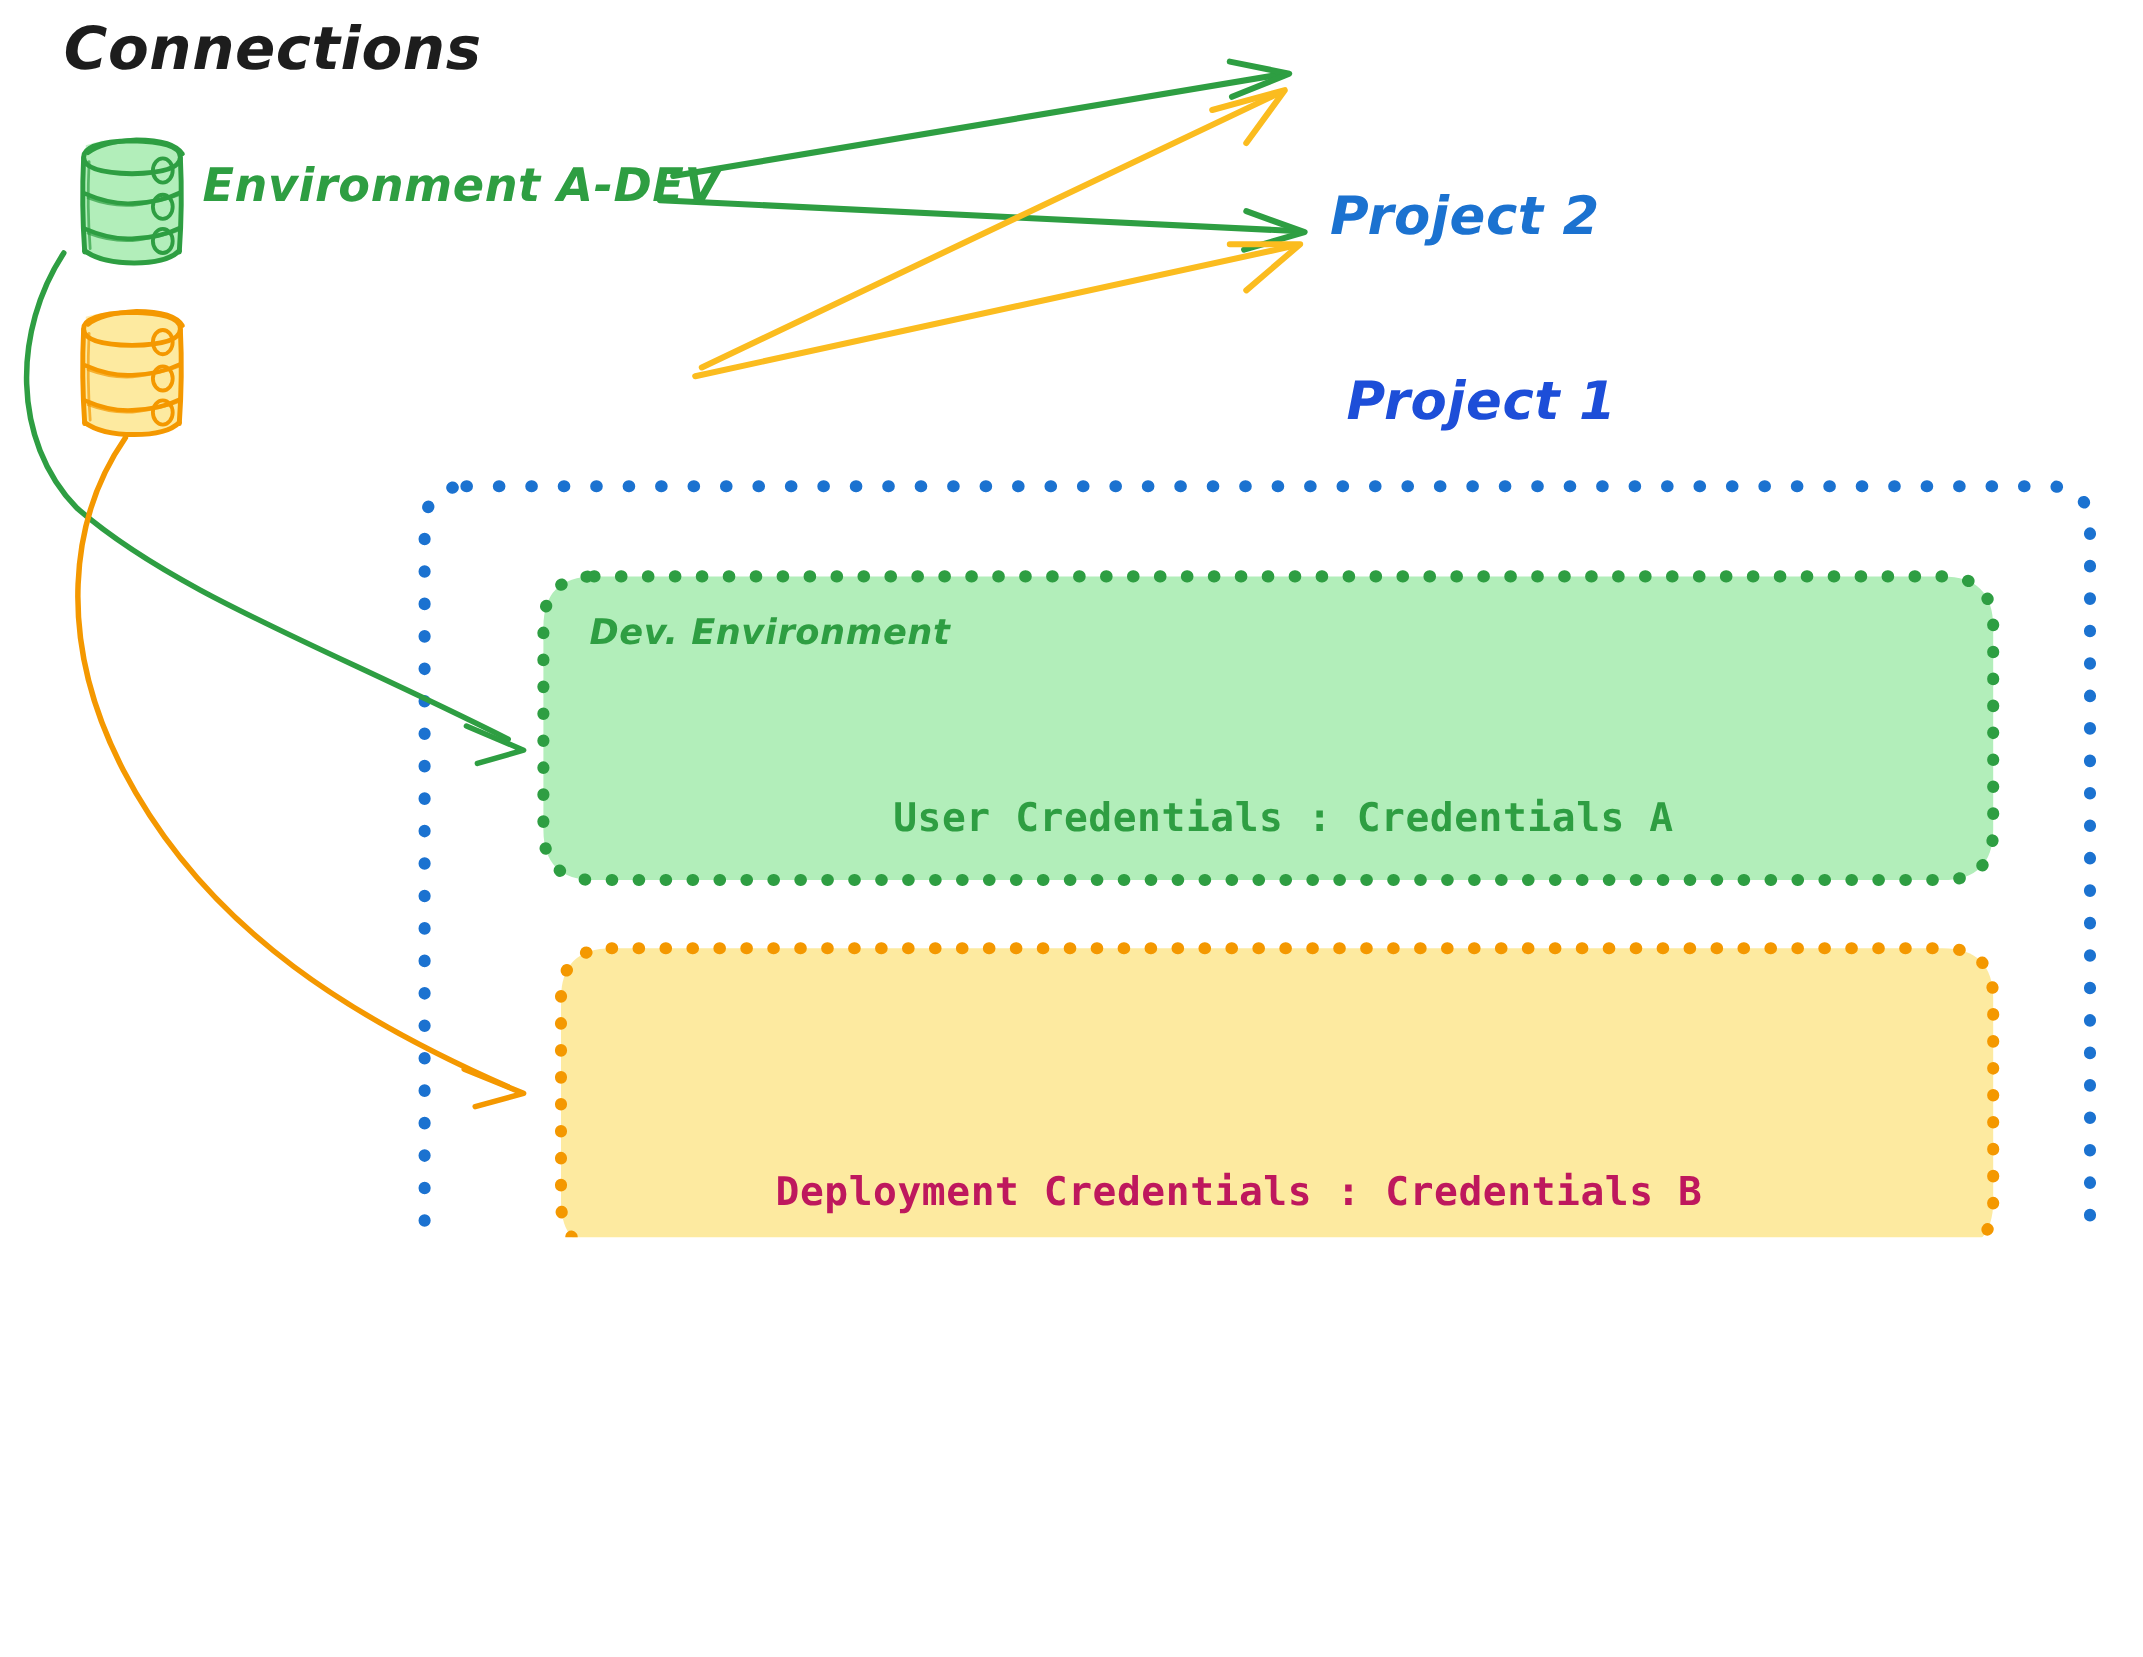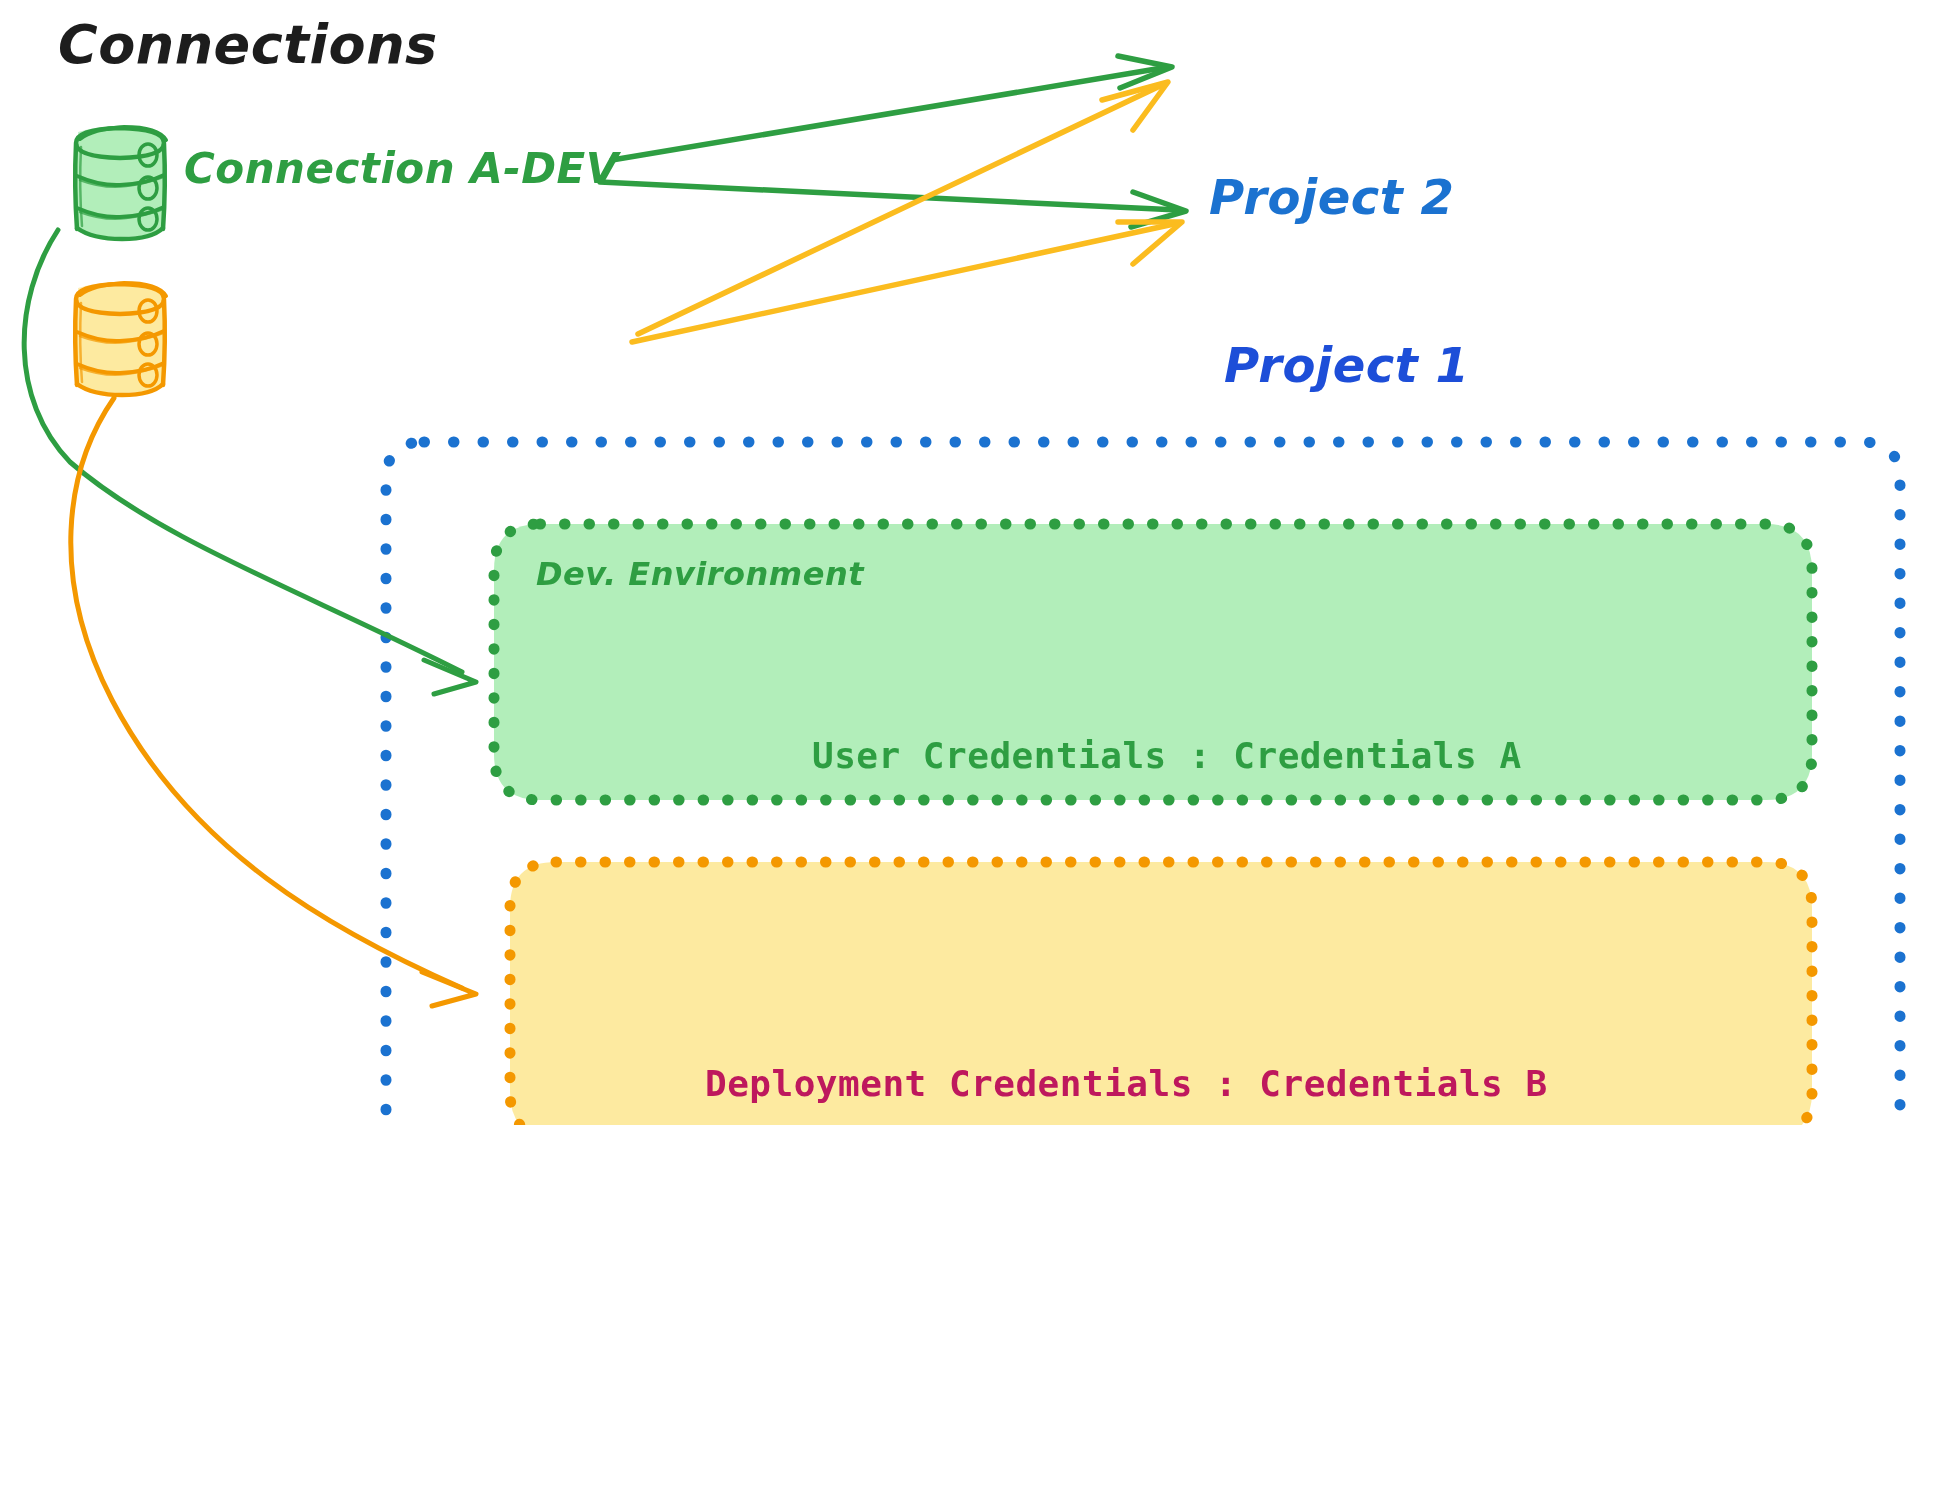--- a/index.html
+++ b/index.html
@@ -87,21 +87,20 @@
     left: 551px;
     top: 893px;
     font-size: 40px;
     color: #f49800;
   }
   #label-dev-creds {
     left: 812px;
     top: 726px;
     font-size: 36px;
     color: #2e9e42;
-    margin-top: 12px;
   }
   #label-prod-creds {
     left: 705px;
     top: 1066px;
     font-size: 36px;
     color: #be185d;
   }
 </style>
 </head>
 <body>
@@ -197,21 +196,21 @@
 
     <g>
       <path d="M 114 398 C 64 470, 50 580, 112 700 C 190 850, 330 930, 462 988" fill="none" stroke="#f49800" stroke-width="5" stroke-linecap="round"></path>
       <path d="M 422 972 L 476 994 L 432 1006" fill="none" stroke="#f49800" stroke-width="5" stroke-linecap="round" stroke-linejoin="round"></path>
     </g>
 
   </svg>
 
   <div class="lbl hand" id="title-connections">Connections</div>
 
-  <div class="lbl hand" id="label-conn-a">Connection A-DEV</div>
+  <div class="lbl hand" id="label-conn-a">Environment A-DEV</div>
 
 
 
   <div class="lbl hand" id="label-project-2">Project 2</div>
 
   <div class="lbl hand" id="label-project-1">Project 1</div>
 
   <div class="lbl hand" id="label-dev-env">Dev. Environment</div>
 
   <div class="lbl mono" id="label-dev-creds">User Credentials : Credentials A</div>

